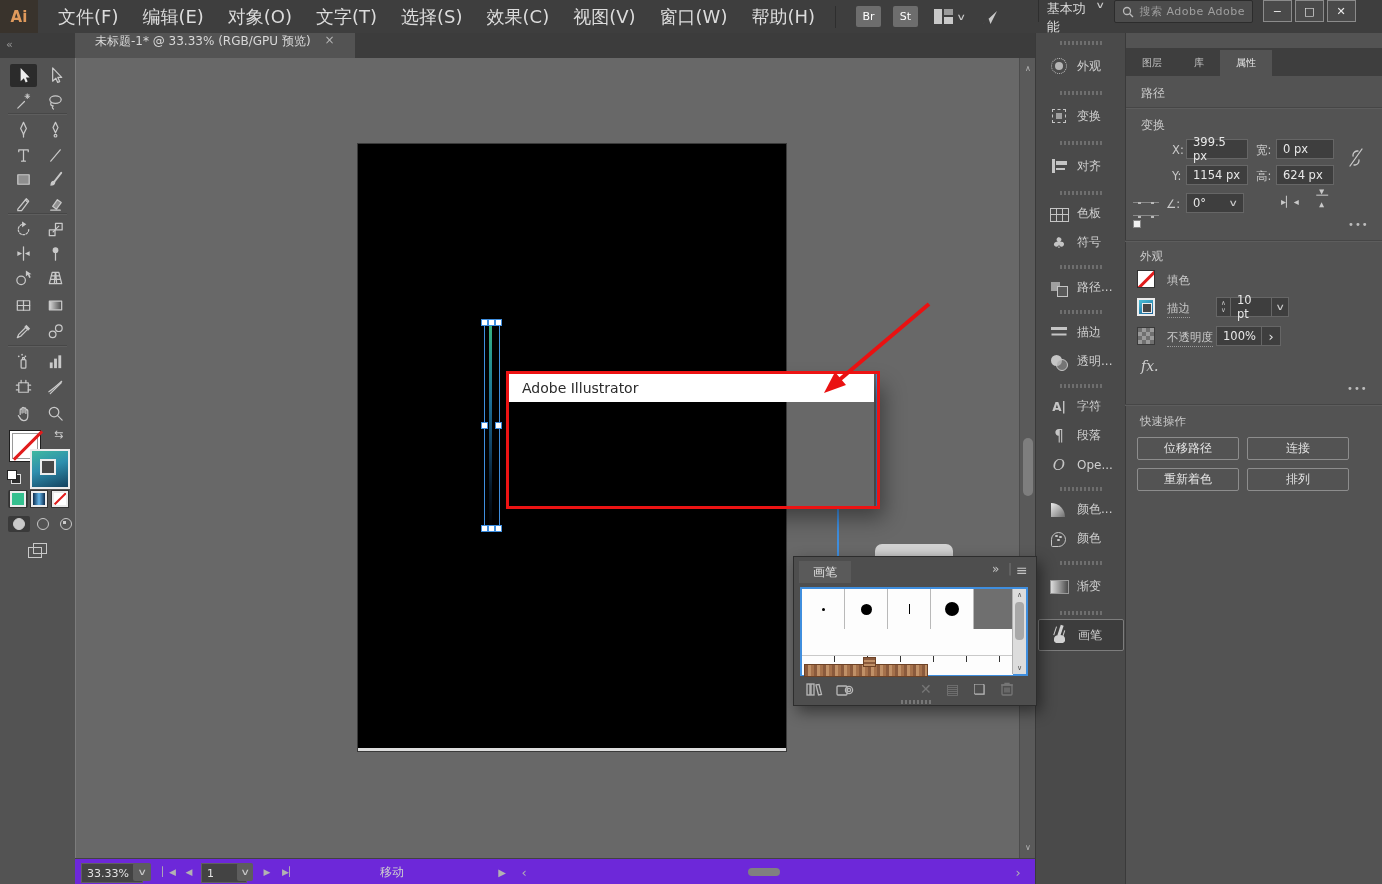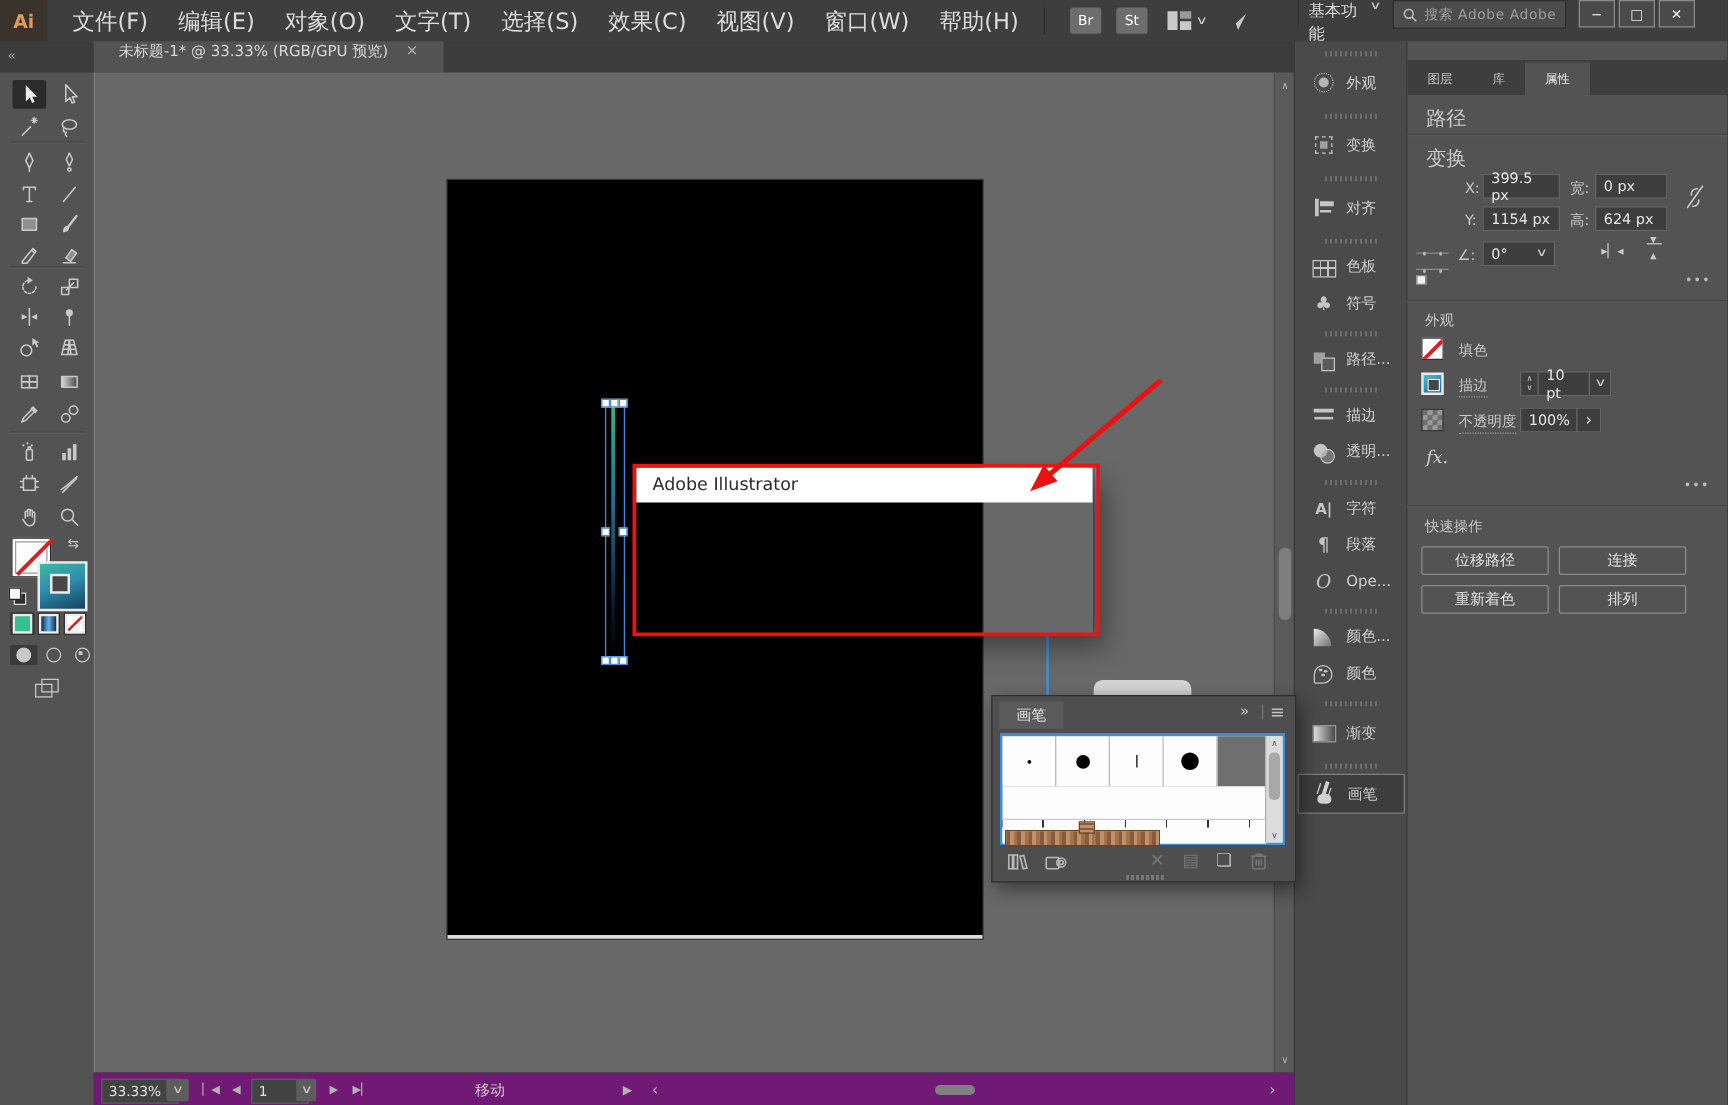--- a/index.html
+++ b/index.html
@@ -75,21 +75,21 @@
   .gradline{position:absolute;background:linear-gradient(180deg,#3ab57e 0%,#2a9a8d 14%,#1d6f97 38%,#103f61 62%,#041525 82%,#000 100%)}
   .handle{position:absolute;width:7px;height:7px;background:#fff;border:1px solid #3f8ede;box-sizing:border-box}
   .vblue{position:absolute;width:2px;background:#3f8ede}
   .tooltip-frag{position:absolute;left:799px;top:486px;width:78px;height:14px;background:#d2d2d2;border-radius:7px 7px 0 0;
     box-shadow:inset 0 -10px 6px -6px #bdbdbd;z-index:3}
   .vscroll{position:absolute;left:1019px;top:58px;width:16px;height:800px;background:#5a5a5a;border-left:1px solid #4c4c4c}
   .vscroll .thumb{position:absolute;left:3px;top:380px;width:10px;height:58px;background:#7e7e7e;border-radius:5px}
   .scr-ar{position:absolute;left:0;width:16px;text-align:center;font-size:8px;color:#b5b5b5}
 
   
-  .statusbar{position:absolute;left:75px;top:858px;width:960px;height:26px;background:#701a75;border-top:1px solid #424242}
+  .statusbar{position:absolute;left:75px;top:858px;width:960px;height:26px;background:#6d28d9;border-top:1px solid #424242}
   .sb-field{position:absolute;height:18px;top:4px;background:#434343;border:1px solid #5f5f5f;color:#e2e2e2;
             font-size:11px;display:flex;align-items:center;padding:0 5px}
   .sb-ic{position:absolute;top:4px;height:18px;display:flex;align-items:center;justify-content:center;color:#b2b2b2;font-size:9px}
   .sb-chevbtn{position:absolute;top:4px;width:18px;height:18px;background:#5d5d5d;border-radius:2px;display:flex;align-items:center;justify-content:center}
   .hthumb{position:absolute;left:673px;top:9px;width:32px;height:8px;background:#808080;border-radius:4px}
   .sb-tool{position:absolute;left:257px;top:0;width:120px;height:26px;display:flex;align-items:center;justify-content:center;color:#cfcfcf;font-size:12px}
 
   
   .dock{position:absolute;left:1035px;top:33px;width:90px;height:851px;background:#4a4a4a;border-left:1px solid #3a3a3a}
   .dock-grip{width:42px;height:4px;margin:8px auto 4px auto;
@@ -120,21 +120,21 @@
   .di-gradient::before{left:2px;top:5px;width:17px;height:12px;border:1px solid #999;background:linear-gradient(90deg,#e2e2e2,#4a4a4a)}
   .di-brushes::before{left:10px;top:1px;width:3px;height:11px;background:#d2d2d2;transform:rotate(18deg);
       box-shadow:-5px 2px 0 -1px #d2d2d2,4px 3px 0 -1px #d2d2d2}
   .di-brushes::after{left:5px;top:11px;width:11px;height:8px;background:#d2d2d2;border-radius:45% 45% 35% 35%}
 
   
   .props{position:absolute;left:1125px;top:33px;width:257px;height:851px;background:#535353;border-left:1px solid #3a3a3a}
   .props-tabs{position:absolute;left:0;top:15px;width:257px;height:28px;background:#3e3e3e;display:flex;align-items:flex-end}
   .ptab{padding:6px 16px;font-size:10px;color:#c3c3c3}
   .ptab.active{background:#535353;color:#e8e8e8}
-  .psec-title{position:absolute;left:15px;font-size:16px;color:#c9c9c9}
+  .psec-title{position:absolute;left:15px;font-size:12px;color:#c9c9c9}
   .psep{position:absolute;left:0;width:257px;height:1px;background:#464646;box-shadow:0 1px 0 #5d5d5d}
   .pfield{position:absolute;height:20px;background:#3e3e3e;border:1px solid #666;color:#e8e8e8;font-size:11.5px;
           display:flex;align-items:center;padding:0 6px;box-sizing:border-box}
   .plab{position:absolute;font-size:11.5px;color:#c9c9c9}
   .refgrid{position:absolute;left:1133px;top:196px;width:26px;height:32px;
      background:
        radial-gradient(circle,#b9b9b9 0 1.2px,transparent 1.5px) 0 0/13px 14px,
        linear-gradient(#8a8a8a,#8a8a8a) 0 6px/26px 1px no-repeat,
        linear-gradient(#8a8a8a,#8a8a8a) 0 19px/26px 1px no-repeat}
   .refgrid::before{content:"";position:absolute;left:0px;top:24px;width:6px;height:6px;background:#f2f2f2;border:1px solid #888}

